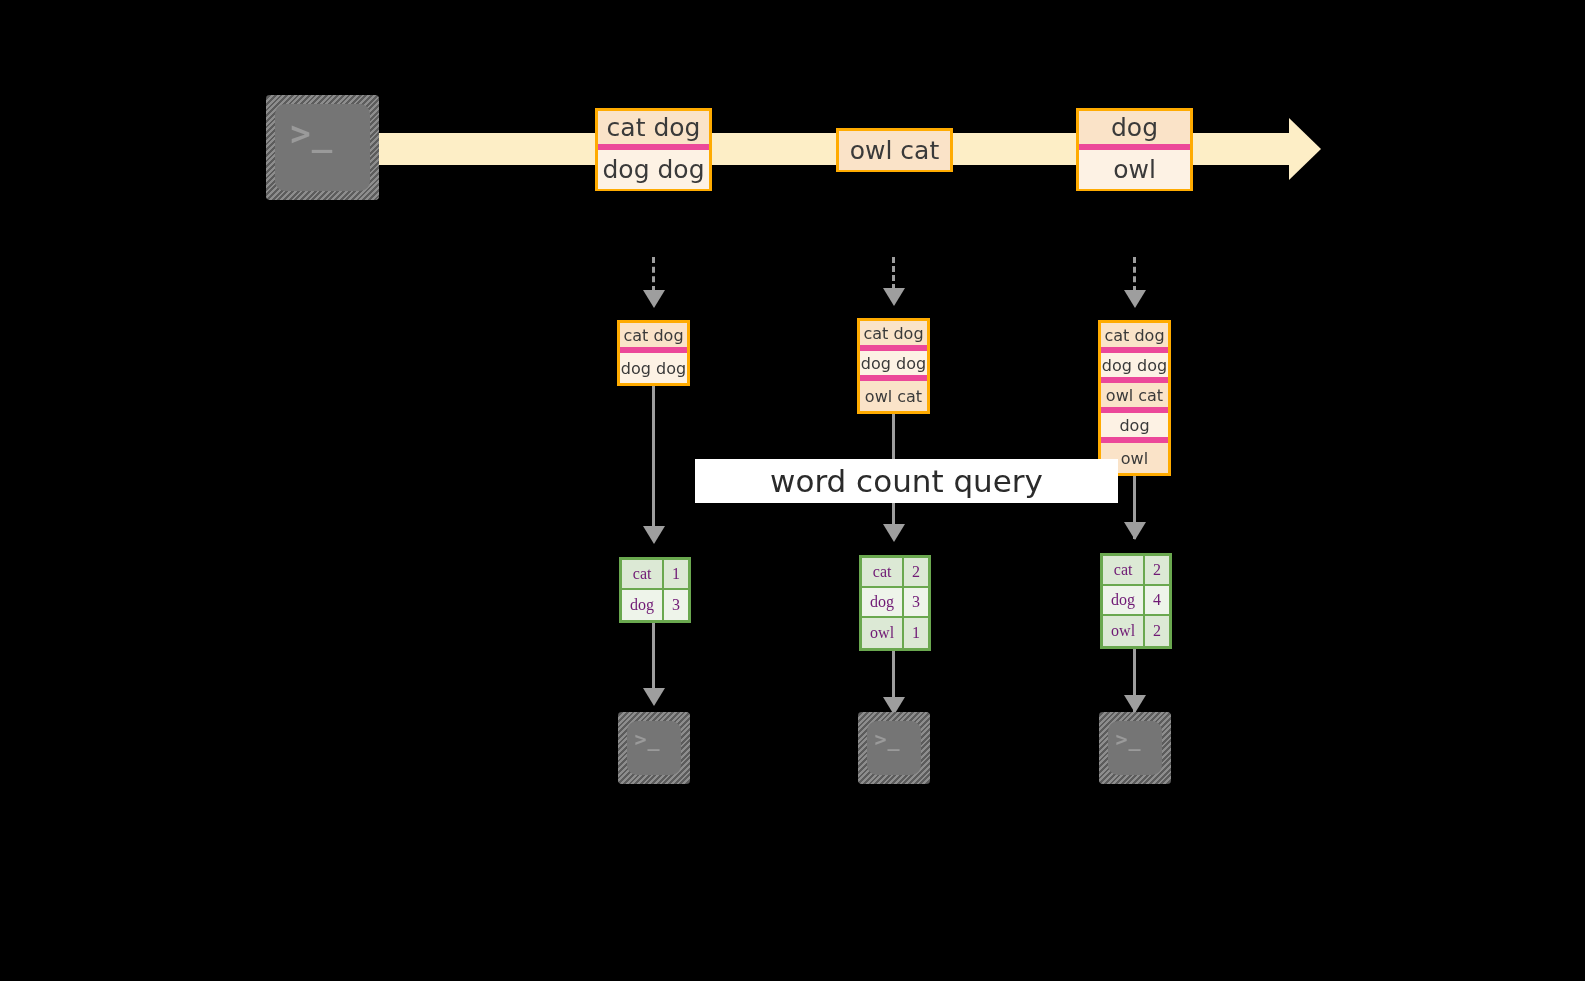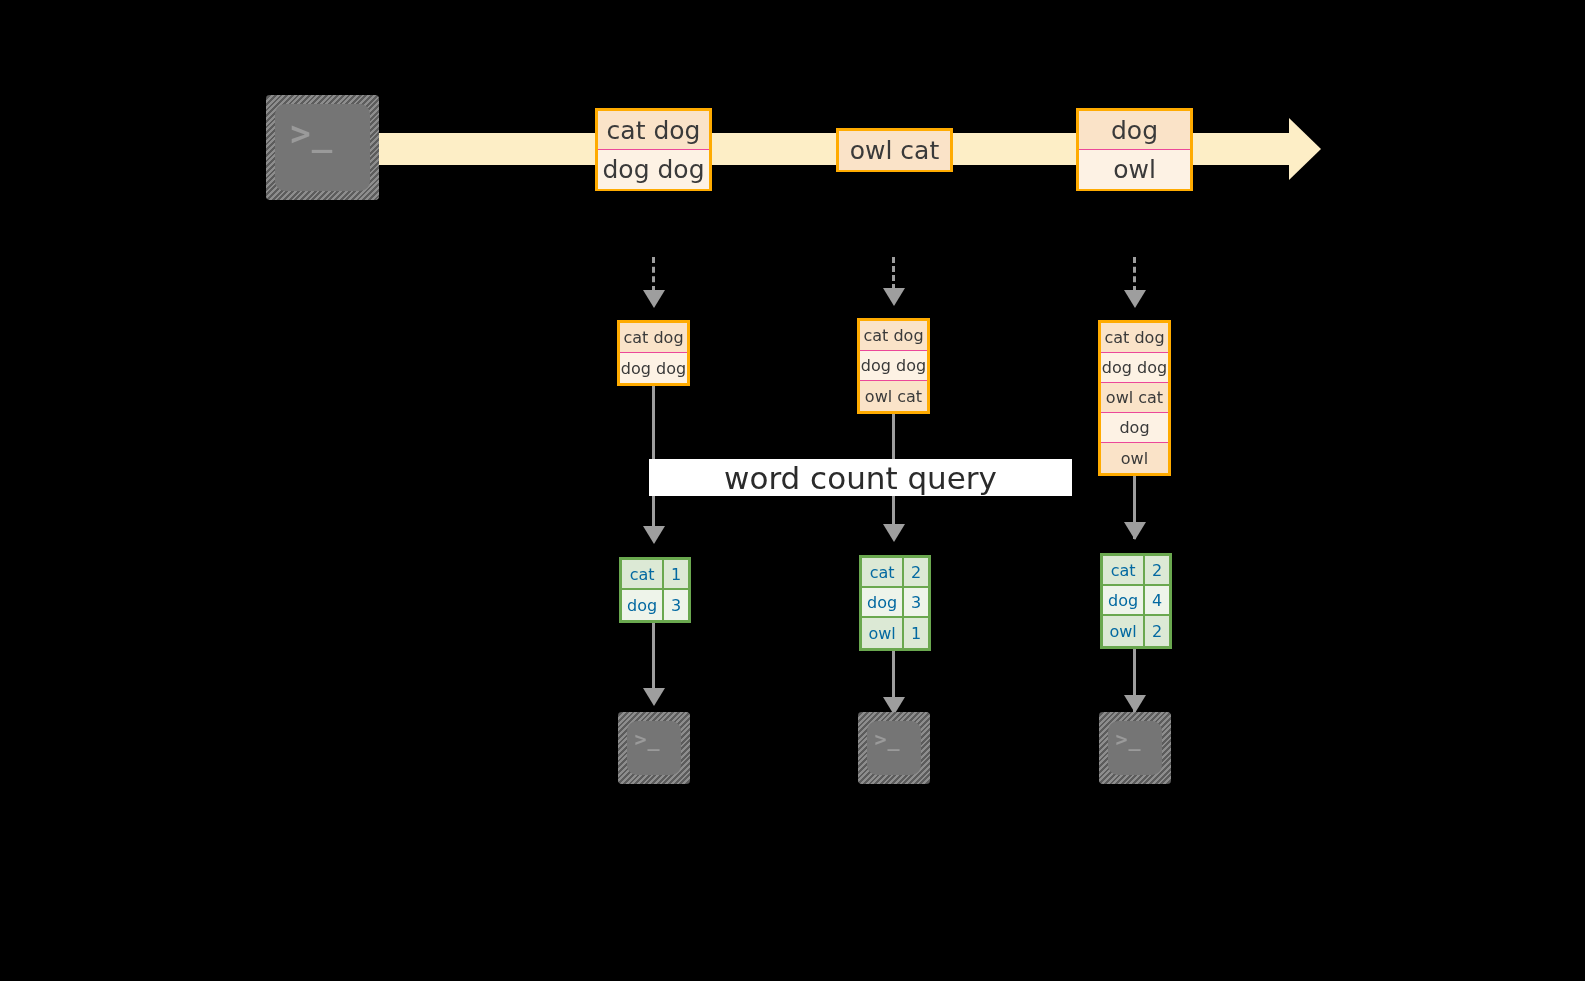--- a/index.html
+++ b/index.html
@@ -65,21 +65,21 @@
     border: 3px solid #ffab00;
     background: #fdf2e4;
   }
   .obox .row {
     box-sizing: border-box;
     display: flex;
     align-items: center;
     justify-content: center;
     color: #3a3a3a;
     white-space: nowrap;
-    border-bottom: 1px solid #ec4899;
+    border-bottom: 6px solid #ec4899;
   }
   .obox .row:last-child { border-bottom: none; }
   .obox .row.dark { background: #fae3c8; }
   .obox .row.light { background: #fdf2e4; text-align: right; }
 
   .obox.top .row { height: 39px; font-size: 25px; }
   .obox.mid .row { height: 30px; font-size: 16px; }
 
   
   .gbox {
@@ -94,22 +94,23 @@
     height: 30px;
     border-bottom: 2px solid #6aa84f;
   }
   .gbox .row:last-child { border-bottom: none; }
   .gbox .cell {
     box-sizing: border-box;
     display: flex;
     align-items: center;
     justify-content: center;
     font-size: 16px;
-    color: #0369a1;
+    color: #701a75;
     white-space: nowrap;
+    font-family: Liberation Serif, serif;
   }
   .gbox .cell.k { width: 46px; border-right: 2px solid #6aa84f; }
   .gbox .cell.v { width: 26px; }
   .gbox .row.dark .cell { background: #dce9d5; }
   .gbox .row.light .cell { background: #eef4ea; }
 
   
   .vline {
     position: absolute;
     width: 3px;
@@ -268,17 +269,17 @@
 
   <div class="vline" style="left:1133px; top:649px; height:64px;"></div>
   <div class="vhead" style="left:1124px; top:695px;"></div>
 
   <div class="terminal small" style="left:1099px; top:712px; width:72px; height:72px;">
     <div class="inner">
       <span class="glyph">&gt;_</span>
     </div>
   </div>
 
-  <div class="query-band" style="left:649px; top:459px; width:423px; height:37px;">
+  <div class="query-band" style="left:695px; top:459px; width:423px; height:44px;">
     <span>word count query</span>
   </div>
 
 </div>
 
 </body></html>

